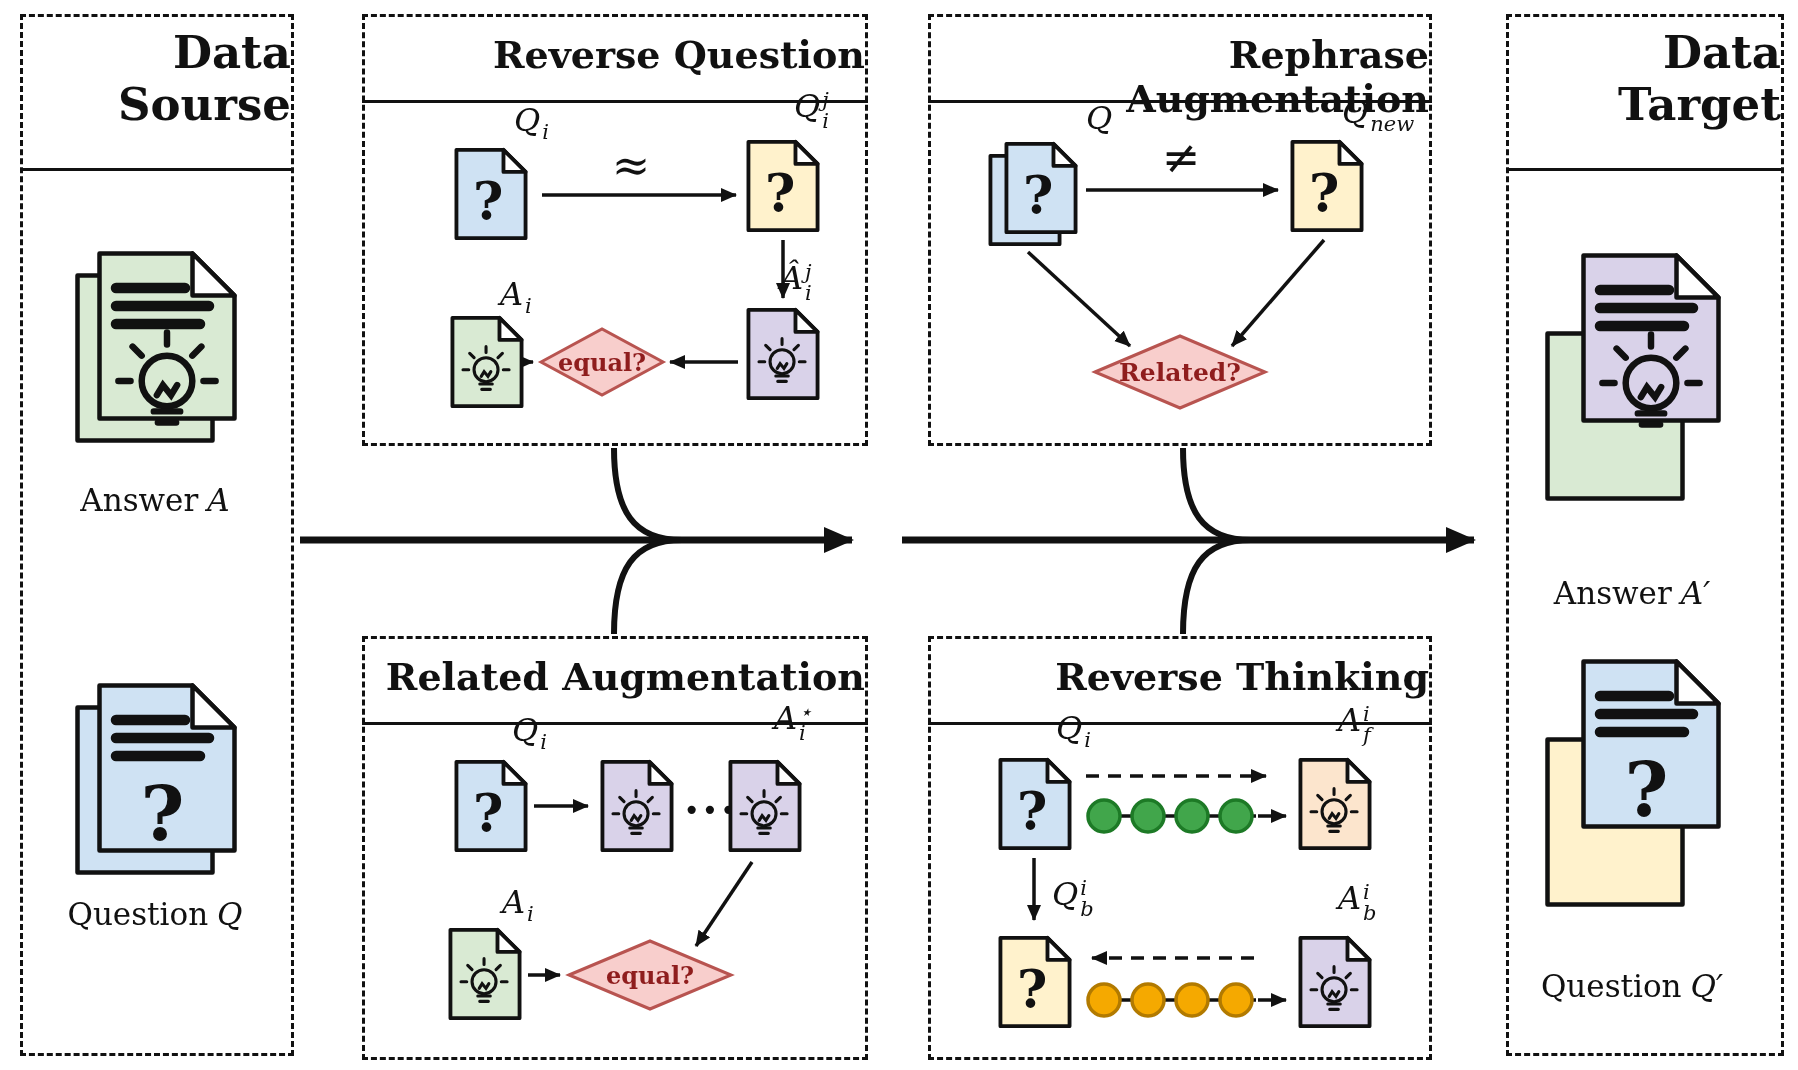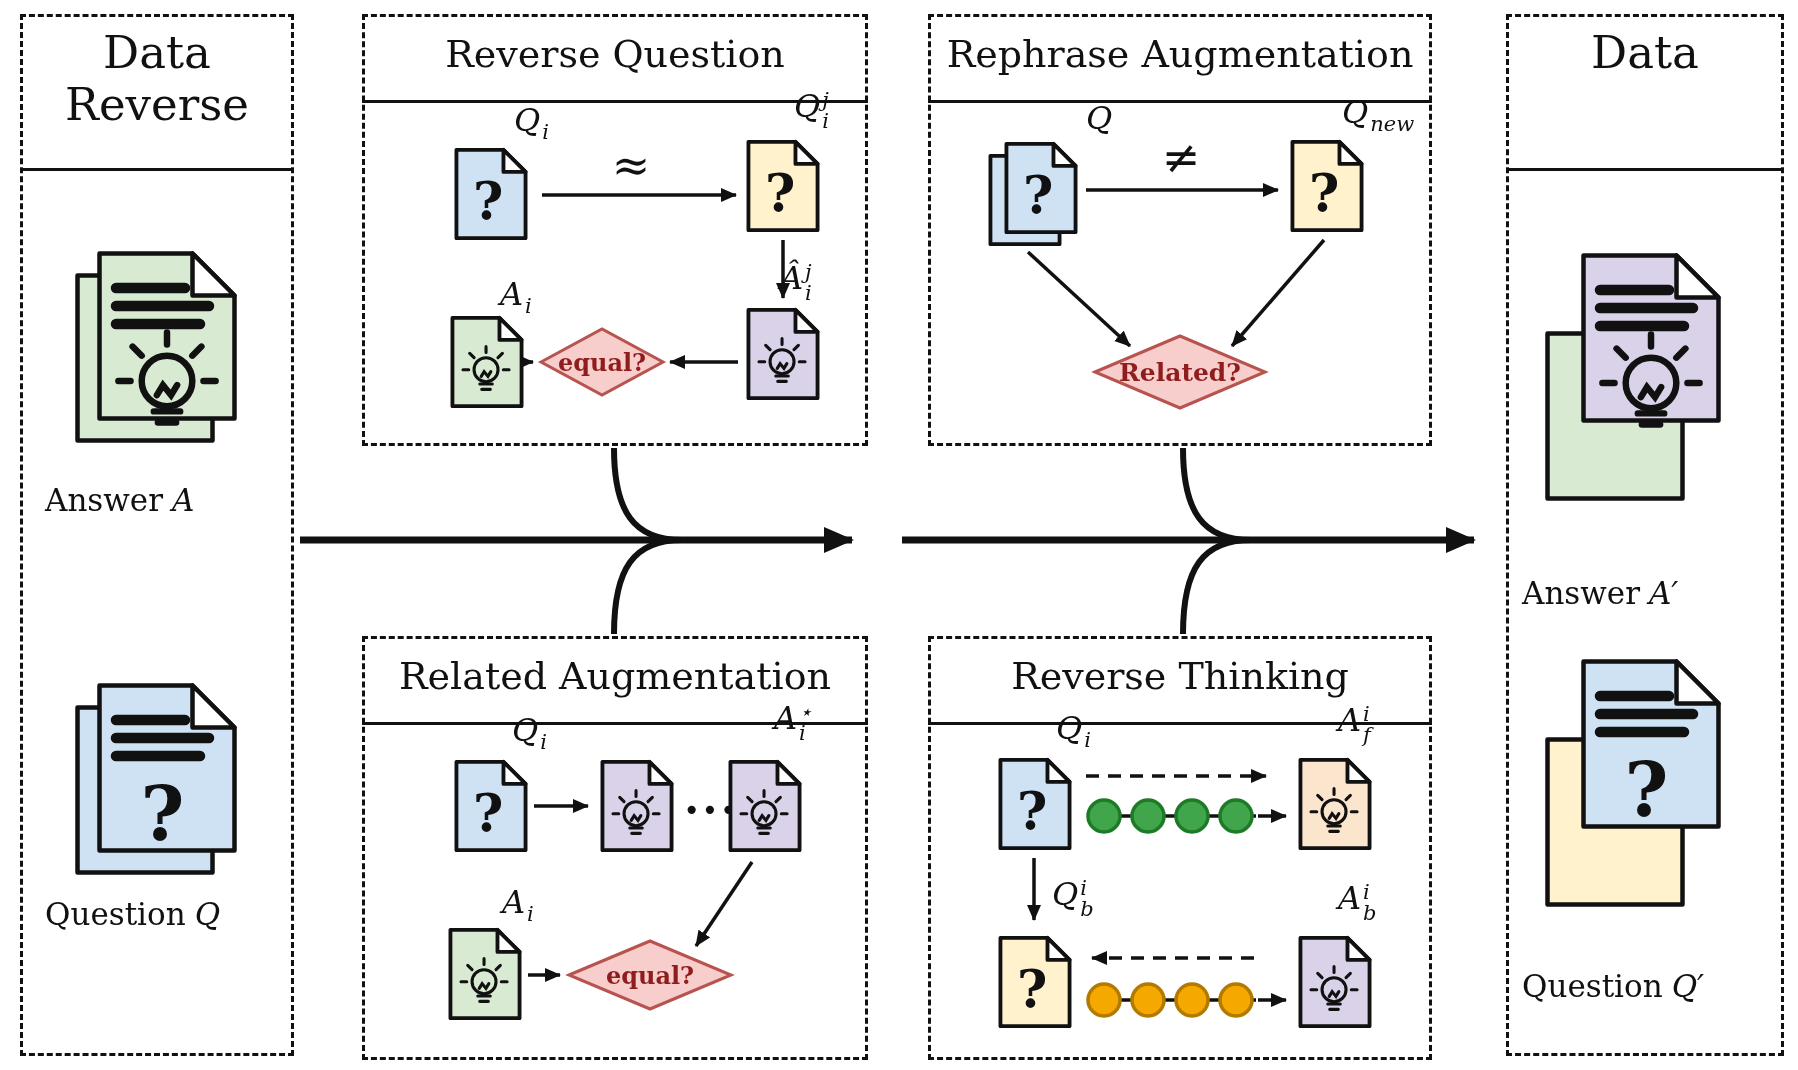--- a/index.html
+++ b/index.html
@@ -1,34 +1,34 @@
 <!DOCTYPE html>
 <html><head>
 <meta charset="utf-8">
 <style>
   html,body{margin:0;padding:0;background:#fff;}
   #canvas{position:relative;width:1798px;height:1070px;background:#fff;overflow:hidden;
           font-family:"DejaVu Serif","Liberation Serif",serif;color:#111;}
   .panel{position:absolute;border:3px dashed #111;box-sizing:border-box;}
-  .ptitle{position:absolute;left:0;right:0;text-align:center;font-weight:normal;line-height:1.15;color:#111;}
+  .ptitle{position:absolute;left:0;right:0;text-align:right;font-weight:bold;line-height:1.15;color:#111;}
   .ptitle.big{font-size:45px;top:10px;}
   .ptitle.mid{font-size:38px;top:16px;}
   .rule{position:absolute;left:-3px;right:-3px;height:0;border-top:3.5px solid #111;}
   .doc{position:absolute;overflow:visible;}
   .page{stroke:#111;stroke-width:4;stroke-linejoin:round;}
   .pageL{stroke:#111;stroke-width:3;stroke-linejoin:round;}
   .fold{fill:#fff;stroke:#111;stroke-width:4;stroke-linejoin:round;}
   .foldL{fill:#fff;stroke:#111;stroke-width:3;stroke-linejoin:round;}
   .qm{font-family:"DejaVu Serif",serif;font-weight:bold;font-size:54px;fill:#111;text-anchor:middle;}
   .qmL{font-family:"DejaVu Serif",serif;font-weight:bold;font-size:50px;fill:#111;text-anchor:middle;}
   .mlabel{position:absolute;font-style:italic;font-size:32px;line-height:1;display:flex;align-items:flex-start;}
   .mb{line-height:1;}
   .msc{display:inline-flex;flex-direction:column;font-size:21px;line-height:1;margin-left:2px;}
   .msup{min-height:18px;}
-  .caption{position:absolute;width:220px;text-align:left;font-size:31px;}
+  .caption{position:absolute;width:220px;text-align:center;font-size:31px;}
   .caption .mvar{font-style:italic;margin-left:9px;}
   .rel{position:absolute;width:70px;text-align:center;font-size:46px;}
   .ell{position:absolute;font-weight:bold;font-size:44px;letter-spacing:3px;}
   .diamond{position:absolute;overflow:visible;}
   .dtext{font-family:"DejaVu Serif",serif;font-weight:bold;text-anchor:middle;}
   #overlay{position:absolute;left:0;top:0;pointer-events:none;}
 </style>
 </head>
 <body>
 
@@ -103,21 +103,21 @@
       <circle cx="1104" cy="1000" r="16" stroke-width="3.5" fill="#f5a900" stroke="#b27a00"></circle>
       <circle cx="1148" cy="1000" r="16" stroke-width="3.5" fill="#f5a900" stroke="#b27a00"></circle>
       <circle cx="1192" cy="1000" r="16" stroke-width="3.5" fill="#f5a900" stroke="#b27a00"></circle>
       <circle cx="1236" cy="1000" r="16" stroke-width="3.5" fill="#f5a900" stroke="#b27a00"></circle>
     </g>
   </svg>
 
   <div class="panel" style="left:20px;top:14px;width:274px;height:1042px">
     <div class="ptitle big">
       <div>Data</div>
-      <div>Reverse</div>
+      <div>Sourse</div>
     </div>
     <div class="rule" style="top:151px"></div>
   </div>
 
   <div class="panel" style="left:362px;top:14px;width:506px;height:432px">
     <div class="ptitle mid">Reverse Question</div>
     <div class="rule" style="top:83px"></div>
   </div>
 
   <div class="panel" style="left:928px;top:14px;width:504px;height:432px">
@@ -131,20 +131,21 @@
   </div>
 
   <div class="panel" style="left:928px;top:636px;width:504px;height:424px">
     <div class="ptitle mid">Reverse Thinking</div>
     <div class="rule" style="top:83px"></div>
   </div>
 
   <div class="panel" style="left:1506px;top:14px;width:278px;height:1042px">
     <div class="ptitle big">
       <div>Data</div>
+      <div>Target</div>
     </div>
     <div class="rule" style="top:151px"></div>
   </div>
 
   <svg class="doc" style="left:70px;top:268px" width="150" height="180" viewBox="0 0 100 120">
     <rect class="pageL" x="5" y="5" width="90" height="110" fill="#d9ead3"></rect>
   </svg>
   <svg class="doc" style="left:92px;top:246px" width="150" height="180" viewBox="0 0 100 120">
     <use href="#pgL" class="pageL" fill="#d9ead3"></use>
     <use href="#pgLFold" class="foldL"></use>

